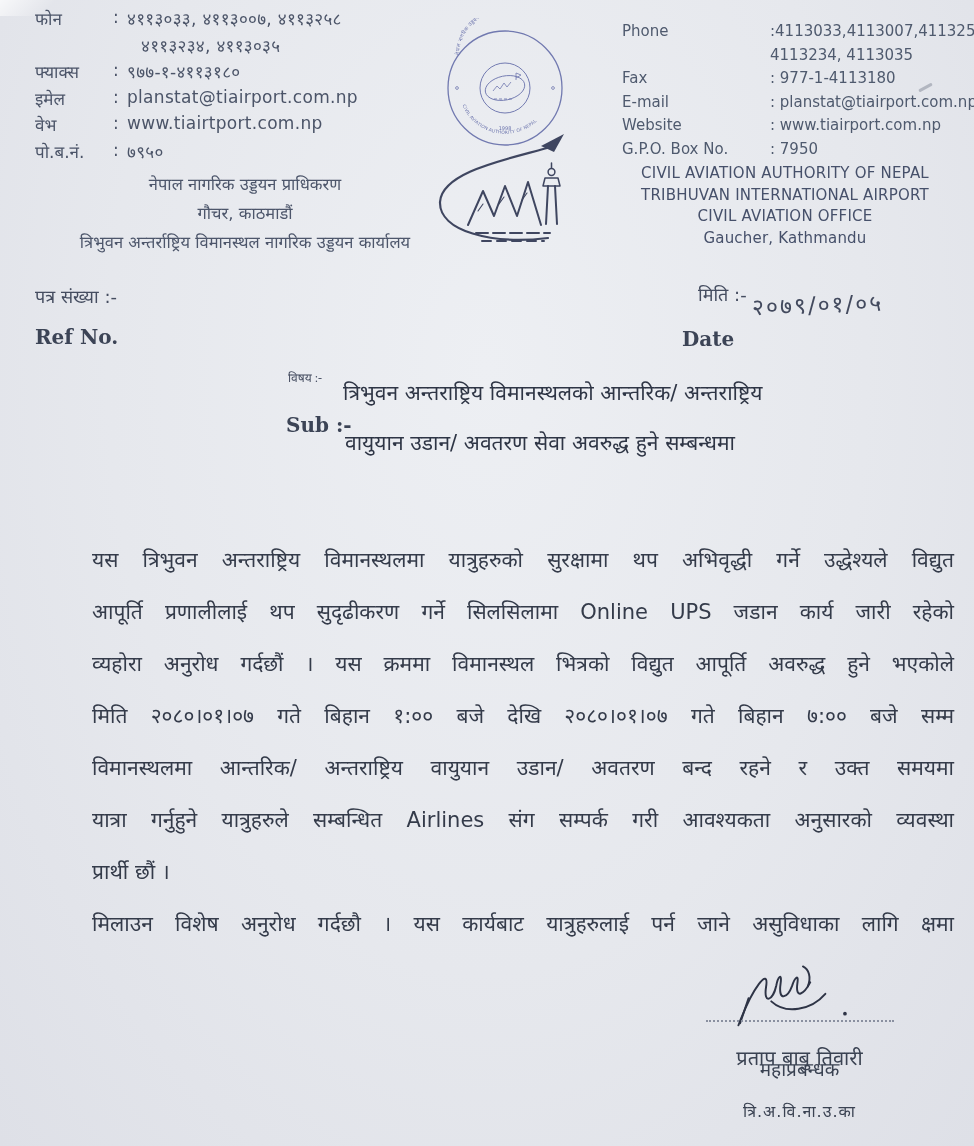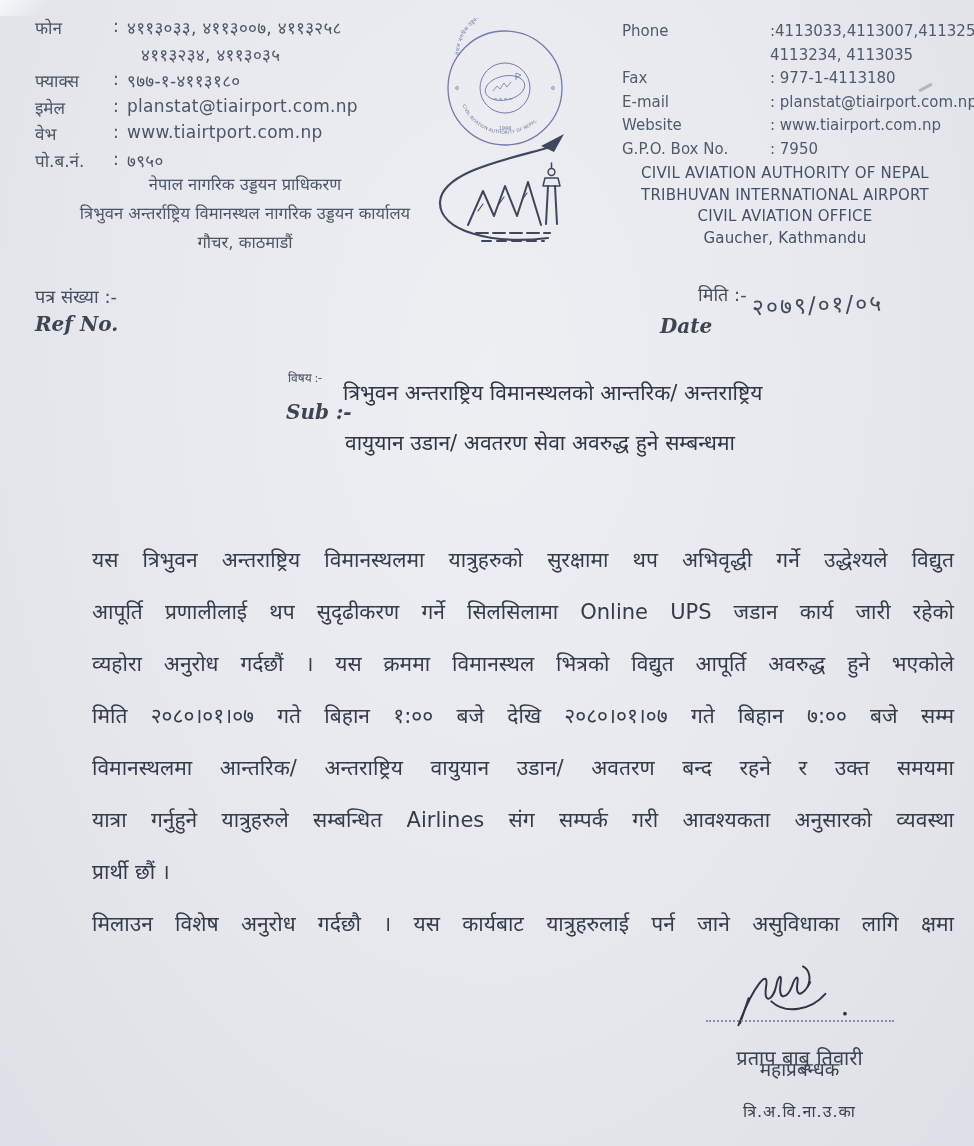--- a/index.html
+++ b/index.html
@@ -3,38 +3,38 @@
 <meta charset="utf-8">
 <style>
   html,body{margin:0;padding:0;background:#cfd2d8;}
   .page{
     position:relative;width:974px;height:1146px;overflow:hidden;
     background:radial-gradient(ellipse at 50% 32%, #edeff3 0%, #e6e8ed 55%, #dee0e7 100%);
     font-family:"DejaVu Sans", sans-serif;color:#39404f;
   }
   .abs{position:absolute;}
   
-  .hl{left:35px;top:16px;width:420px;font-size:17px;color:#4b5468;}
+  .hl{left:35px;top:7px;width:420px;font-size:17px;color:#4b5468;}
   .hl-row{display:flex;height:26.5px;align-items:flex-start;white-space:nowrap;}
   .hl-label{width:78px;flex:0 0 78px;}
   .hl-colon{width:14px;flex:0 0 14px;}
   .hl-val{letter-spacing:.3px;}
   .hl-row.cont .hl-val{padding-left:14px;}
   .org-np{left:30px;top:170px;width:430px;text-align:center;color:#4d566b;font-size:16.5px;}
   .org-np div{line-height:29px;}
   
   .hr{left:622px;top:22px;width:345px;font-size:15px;color:#4f5a6e;}
   .hr-row{display:grid;grid-template-columns:148px 1fr;height:23.5px;white-space:nowrap;}
   .org-en{left:600px;top:163px;width:370px;text-align:center;color:#46506a;font-size:15px;font-weight:500;letter-spacing:.2px;}
   .org-en div{line-height:21.5px;}
   
   .logo-svg{left:430px;top:18px;width:160px;height:230px;}
   
   .np-label{font-size:18px;color:#454d60;}
-  .script{font-family:"DejaVu Serif", serif;font-style:italic;font-weight:600;font-size:20px;color:#3c4456;}
+  .script{font-family:"DejaVu Serif", serif;font-weight:600;font-size:20px;color:#3c4456;margin-top:13px;}
   .hand-date{font-size:23px;color:#434a5e;letter-spacing:2px;transform:rotate(-2deg);white-space:nowrap;}
   
   .subj-line{font-size:21px;color:#2e3545;white-space:nowrap;}
   
   .body-par{left:92px;top:534px;width:862px;font-size:21px;color:#343b4a;}
   .bline{height:52px;line-height:52px;white-space:nowrap;}
   .bline.j{text-align:justify;text-align-last:justify;white-space:normal;}
   
   .sig-svg{left:726px;top:960px;width:138px;height:74px;}
   .dotline{left:706px;top:1000px;width:188px;height:20px;border-bottom:2px dotted #8a90a0;}
@@ -82,22 +82,22 @@
     </div>
     <div class="hl-row">
       <span class="hl-label">पो.ब.नं.</span>
         <span class="hl-colon">:</span>
         <span class="hl-val">७९५०</span>
     </div>
   </div>
 
   <div class="abs org-np">
     <div>नेपाल नागरिक उड्डयन प्राधिकरण</div>
+    <div>गौचर, काठमाडौं</div>
     <div>त्रिभुवन अन्तर्राष्ट्रिय विमानस्थल नागरिक उड्डयन कार्यालय</div>
-    <div>गौचर, काठमाडौं</div>
   </div>
 
   <svg class="abs logo-svg" viewBox="0 0 160 230">
     <defs>
       <path id="arcTop" d="M 31.8,54.3 A 46,46 0 1 1 118.2,54.3"></path>
       <path id="arcBot" d="M 30.2,80.3 A 46,46 0 0 0 119.8,80.3"></path>
     </defs>
     <g stroke="#5d66a5" fill="none" opacity="0.85">
       <circle cx="75" cy="70" r="57" stroke-width="1.3"></circle>
       <circle cx="75" cy="70" r="25" stroke-width="1"></circle>
@@ -161,21 +161,21 @@
     <div>TRIBHUVAN INTERNATIONAL AIRPORT</div>
     <div>CIVIL AVIATION OFFICE</div>
     <div>Gaucher, Kathmandu</div>
   </div>
 
   <div class="abs np-label" style="left:35px;top:284px;">पत्र संख्या :-</div>
   <div class="abs script" style="left:35px;top:312px;">Ref No.</div>
 
   <div class="abs np-label" style="left:698px;top:282px;">मिति :-</div>
   <div class="abs hand-date" style="left:752px;top:288px;">२०७९/०१/०५</div>
-  <div class="abs script" style="left:660px;top:314px;">Date</div>
+  <div class="abs script" style="left:682px;top:314px;">Date</div>
 
   <div class="abs np-label" style="left:288px;top:369px;font-size:12px;font-family:Liberation Serif, serif;">विषय :-</div>
   <div class="abs script" style="left:286px;top:400px;">Sub :-</div>
   <div class="abs subj-line" style="left:343px;top:378px;text-align:right;">त्रिभुवन अन्तराष्ट्रिय विमानस्थलको आन्तरिक/ अन्तराष्ट्रिय</div>
   <div class="abs subj-line" style="left:345px;top:428px;">वायुयान उडान/ अवतरण सेवा अवरुद्ध हुने सम्बन्धमा</div>
 
   <div class="abs body-par">
     <div class="bline j">यस त्रिभुवन अन्तराष्ट्रिय विमानस्थलमा यात्रुहरुको सुरक्षामा थप अभिवृद्धी गर्ने उद्धेश्यले विद्युत</div>
     <div class="bline j">आपूर्ति प्रणालीलाई थप सुदृढीकरण गर्ने सिलसिलामा Online UPS जडान कार्य जारी रहेको</div>
     <div class="bline j">व्यहोरा अनुरोध गर्दछौं । यस क्रममा विमानस्थल भित्रको विद्युत आपूर्ति अवरुद्ध हुने भएकोले</div>

